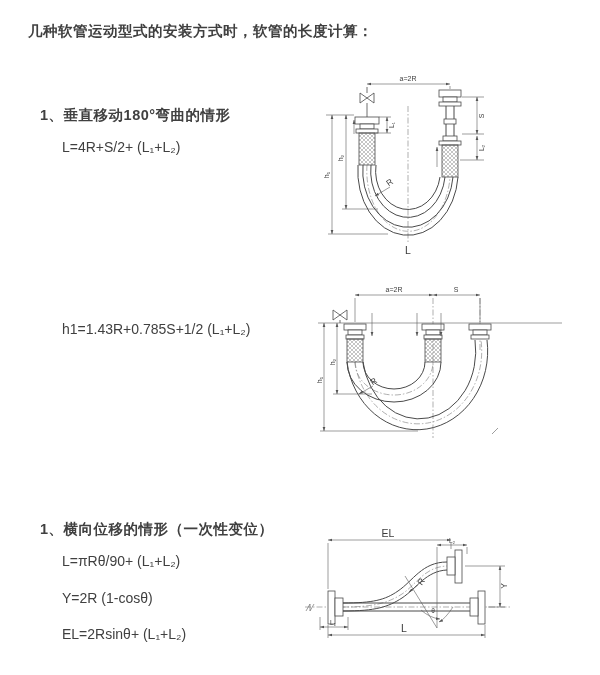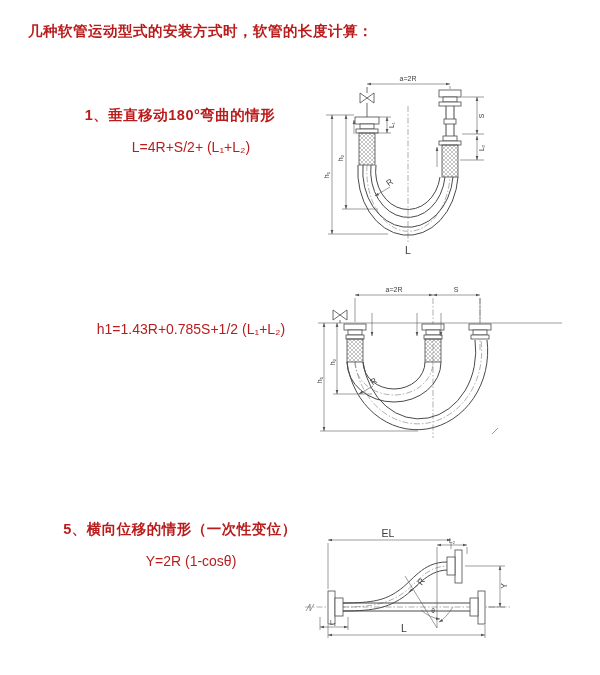--- a/index.html
+++ b/index.html
@@ -1,19 +1,19 @@
 <!DOCTYPE html>
 <html><head>
 <meta charset="utf-8">
 <style>
   html,body{margin:0;padding:0;background:#e8e8e8;}
   #page{position:relative;width:600px;height:675px;background:#ffffff;
-        font-family:"Liberation Sans","DejaVu Sans",sans-serif;color:#b91c1c;overflow:hidden;}
+        font-family:"Liberation Sans","DejaVu Sans",sans-serif;color:#404040;overflow:hidden;}
   .title{position:absolute;left:28px;top:22px;font-size:14.5px;font-weight:600;letter-spacing:.5px;}
-  .section{position:absolute;left:40px;width:280px;text-align:center;}
+  .section{position:absolute;left:40px;width:280px;}
   .sec-heading{font-size:14.5px;font-weight:600;letter-spacing:.5px;margin:0 0 7px 0;}
   .formula{font-size:14px;font-weight:400;margin:8px 0 0 22px;line-height:28.5px;white-space:nowrap;}
   .diag{position:absolute;}
   svg{display:block;}
   .dim line,.dim path{stroke:#5a5a5a;stroke-width:.6;fill:none;}
   .cl line,.cl path{stroke:#7a7a7a;stroke-width:.6;fill:none;stroke-dasharray:6 2 1.5 2;}
   .hose path,.hose line{stroke:#4a4a4a;stroke-width:1;fill:none;}
   .fit rect{stroke:#4a4a4a;stroke-width:.8;fill:#ffffff;}
   .fit polygon{stroke:#4a4a4a;stroke-width:.8;fill:#ffffff;}
   .fit line{stroke:#4a4a4a;stroke-width:.8;}
@@ -43,22 +43,24 @@
   <div class="section" style="top:106px">
     <div class="sec-heading">1、垂直移动180°弯曲的情形</div>
     <div class="formula">L=4R+S/2+ (L₁+L₂)</div>
   </div>
 
   <div class="section" style="top:307px">
     <div class="formula">h1=1.43R+0.785S+1/2 (L₁+L₂)</div>
   </div>
 
   <div class="section" style="top:520px">
-    <div class="sec-heading">5、横向位移的情形（一次性变位）</div>
+    <div class="sec-heading">1、横向位移的情形（一次性变位）</div>
+    <div class="formula">L=πRθ/90+ (L₁+L₂)</div>
     <div class="formula">Y=2R (1-cosθ)</div>
+    <div class="formula">EL=2Rsinθ+ (L₁+L₂)</div>
   </div>
 
   <div class="diag" style="left:310px;top:70px">
     <svg width="270" height="195" viewBox="0 0 270 195">
       <g class="cl">
         <line x1="98" y1="36" x2="98" y2="172"></line>
         <path d="M 57,95 A 41.5,60 0 0 0 140,107"></path>
       </g>
       <g class="hose">
         <path d="M 48,95 A 50,64 0 0 0 148,107"></path>

